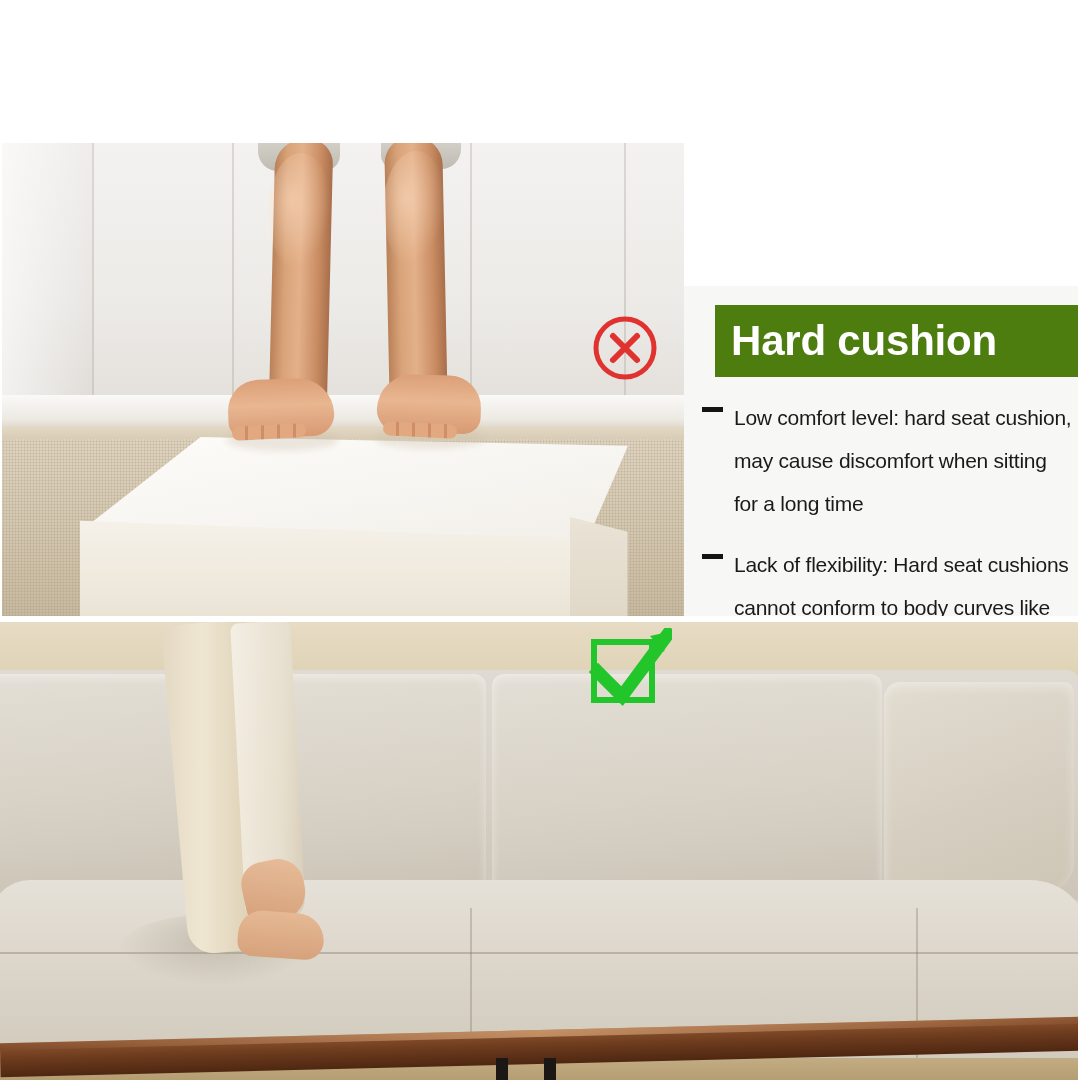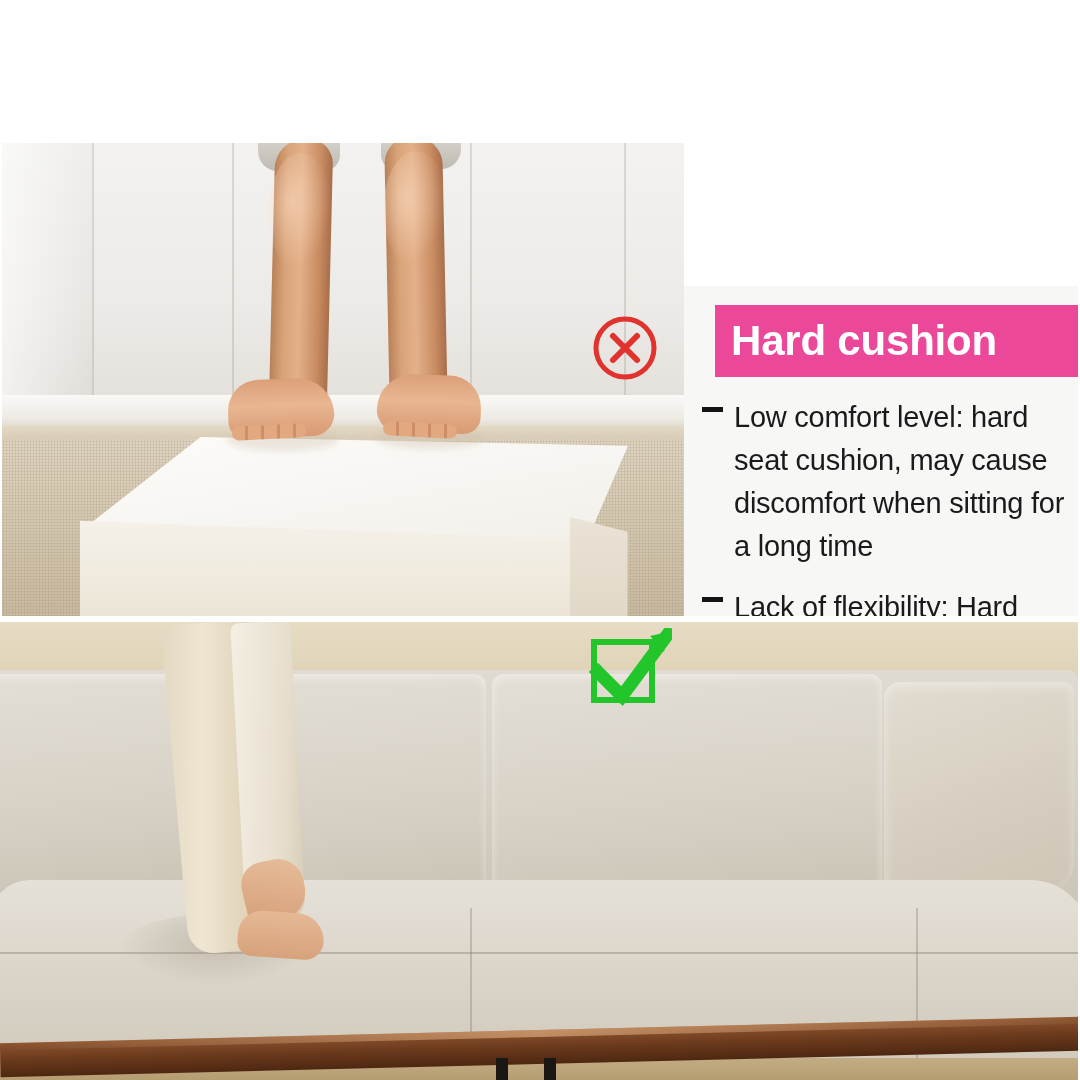--- a/index.html
+++ b/index.html
@@ -130,30 +130,30 @@
   .floor-warm{position:absolute;left:0;top:436px;width:1080px;height:26px;
       background:linear-gradient(180deg,#C2AC83,#B39B6F);}
   .check-icon{position:absolute;left:588px;top:628px;width:84px;height:80px;z-index:6;}
 
   
   .panel{position:absolute;}
   .panel-top{left:684px;top:143px;width:396px;height:473px;background:#F7F7F6;}
 
   .tag{position:absolute;left:31px;display:flex;align-items:center;
        height:72px;padding:0 16px;box-sizing:border-box;}
-  .tag-red{top:19px;width:365px;background:#ec4899;}
+  .tag-red{top:19px;width:365px;background:#4d7c0f;}
   .tag-label{color:#FFFFFF;font-size:42px;font-weight:bold;line-height:1;
        white-space:nowrap;letter-spacing:-0.2px;}
 
   .bullets{position:absolute;left:18px;width:374px;}
   .bullets-top{top:110px;}
   .bullet{display:flex;margin-bottom:18px;}
   .dash{flex:0 0 auto;width:32px;padding-top:11px;}
   .dash i{display:block;width:21px;height:5px;background:#141414;}
-  .btext{flex:1 1 auto;color:#1A1A1A;font-size:29px;line-height:43px;
+  .btext{flex:1 1 auto;color:#1A1A1A;font-size:21px;line-height:43px;
        letter-spacing:-0.25px;}
 
   .divider-h{position:absolute;left:0;top:616px;width:1080px;height:6px;background:#FFFFFF;}
   .edge-left{position:absolute;left:0;top:143px;width:2px;height:473px;background:#FFFFFF;}
   .edge-right{position:absolute;left:1078px;top:143px;width:2px;height:937px;background:#FFFFFF;}
 </style>
 </head>
 <body>
 
 <div class="page">

